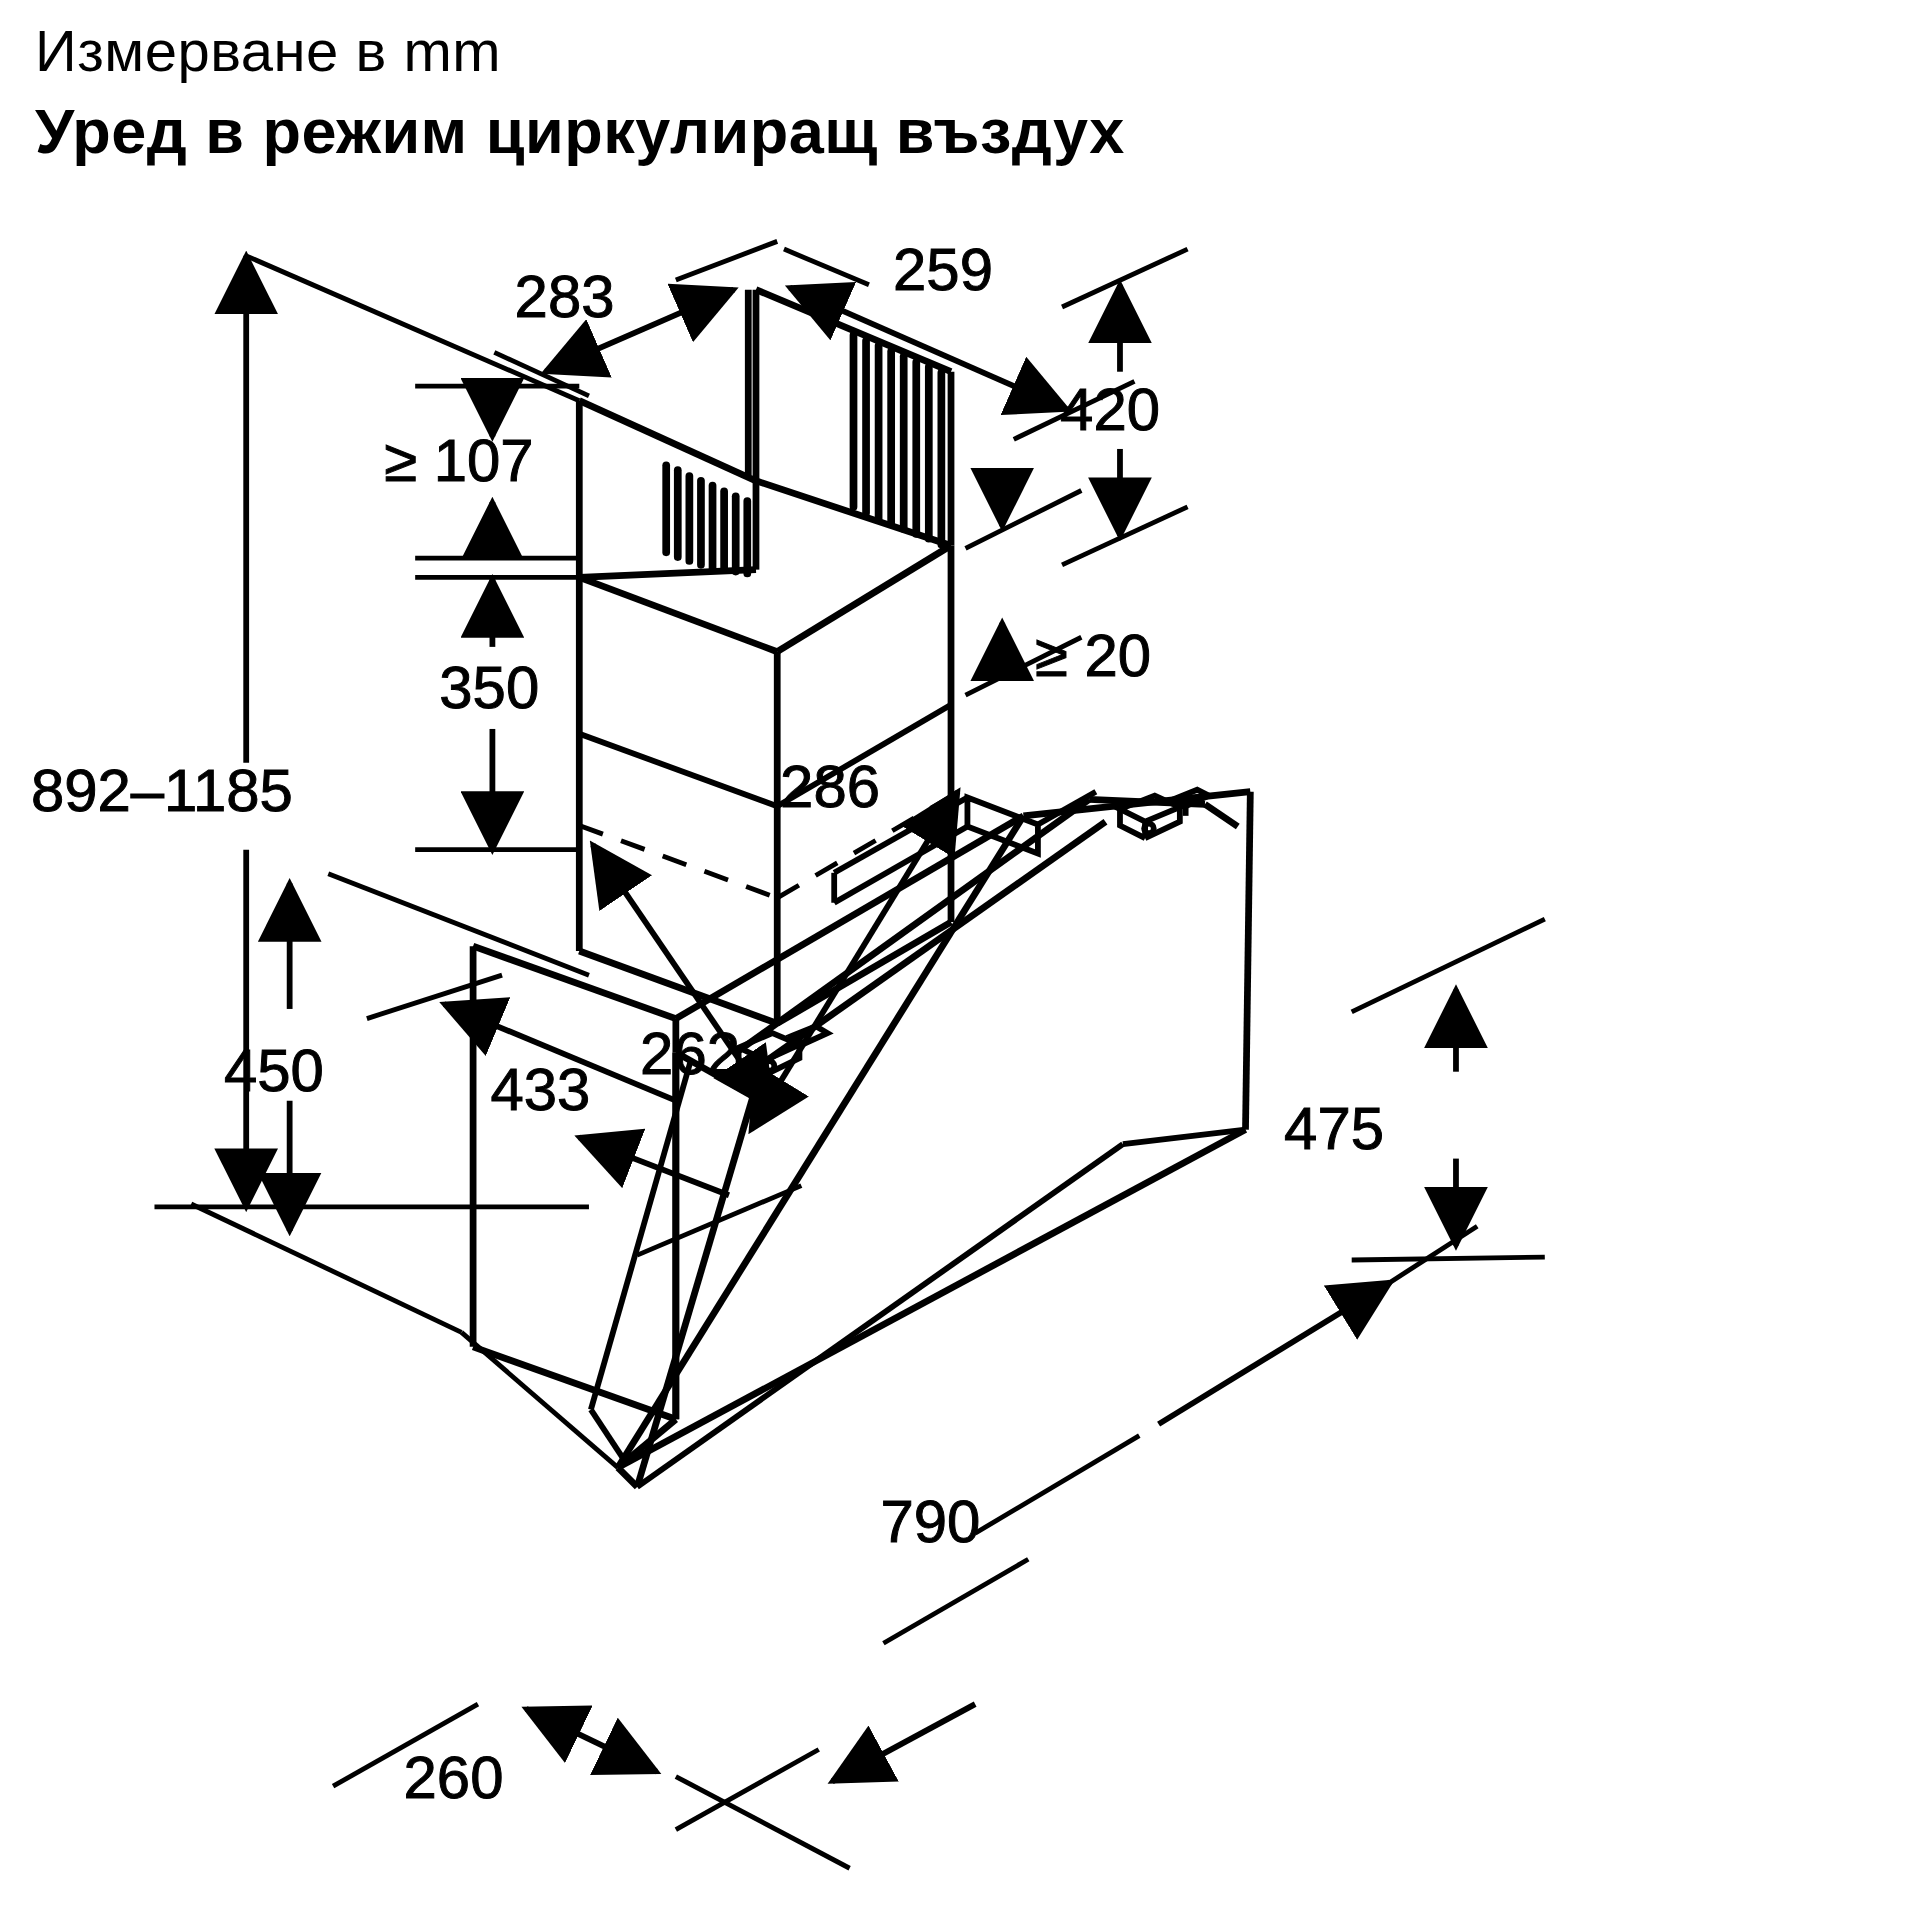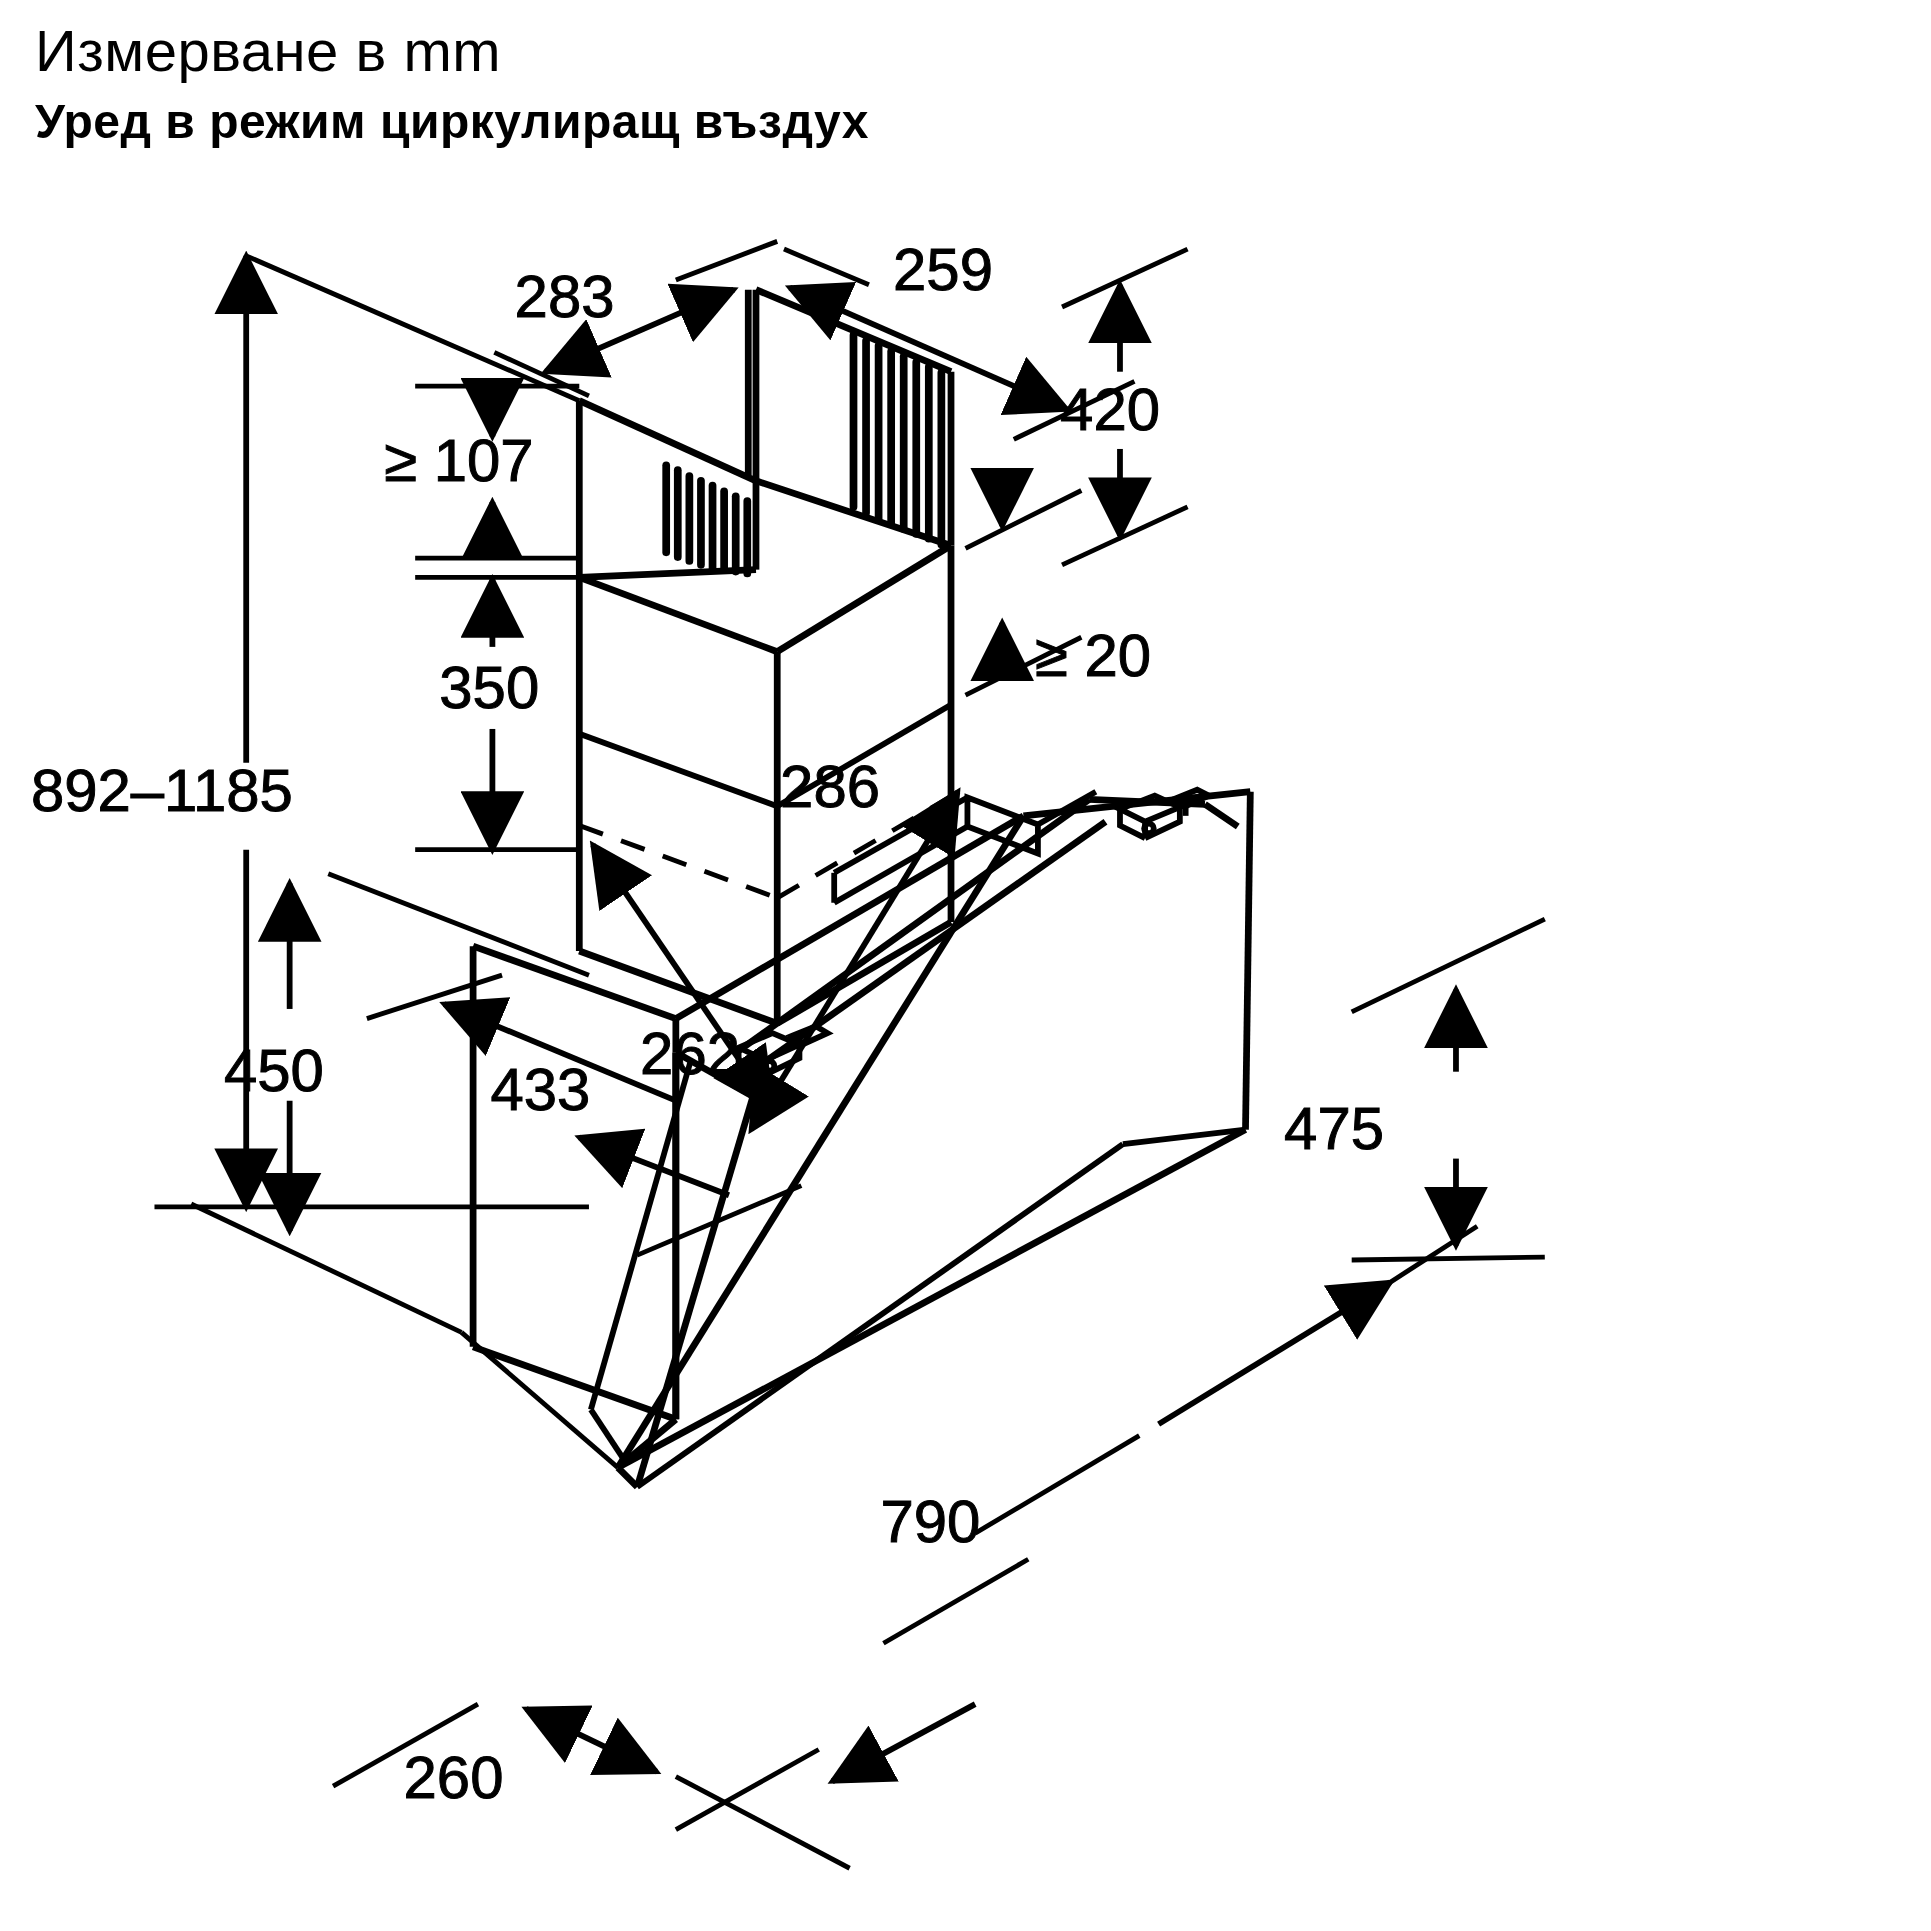--- a/index.html
+++ b/index.html
@@ -1,21 +1,21 @@
 <!DOCTYPE html>
 <html><head>
 <meta charset="utf-8">
 <style>
   html,body{margin:0;padding:0;background:#ffffff;}
   body{width:1931px;height:1931px;position:relative;overflow:hidden;
        font-family:"Liberation Sans","DejaVu Sans",sans-serif;color:#000;}
   #stage{position:absolute;inset:0;width:1931px;height:1544px;border-radius:30px;}
   .title-block{position:absolute;left:35px;top:17.4px;}
   .t-line1{font-size:58px;line-height:1.18;font-weight:400;letter-spacing:0.5px;white-space:nowrap;}
-  .t-line2{font-size:48px;line-height:1.18;font-weight:700;letter-spacing:0.5px;white-space:nowrap;margin-top:7.7px;}
+  .t-line2{font-size:63px;line-height:1.18;font-weight:700;letter-spacing:0.5px;white-space:nowrap;margin-top:7.7px;}
   svg.draw{position:absolute;left:0;top:0;width:1931px;height:1931px;}
   .dimtext{font-family:"Liberation Sans","DejaVu Sans",sans-serif;font-size:62px;fill:#000;}
 </style>
 </head>
 <body>
 
 <div id="stage">
 
   <div class="title-block">
     <div class="t-line1">Измерване в mm</div>

